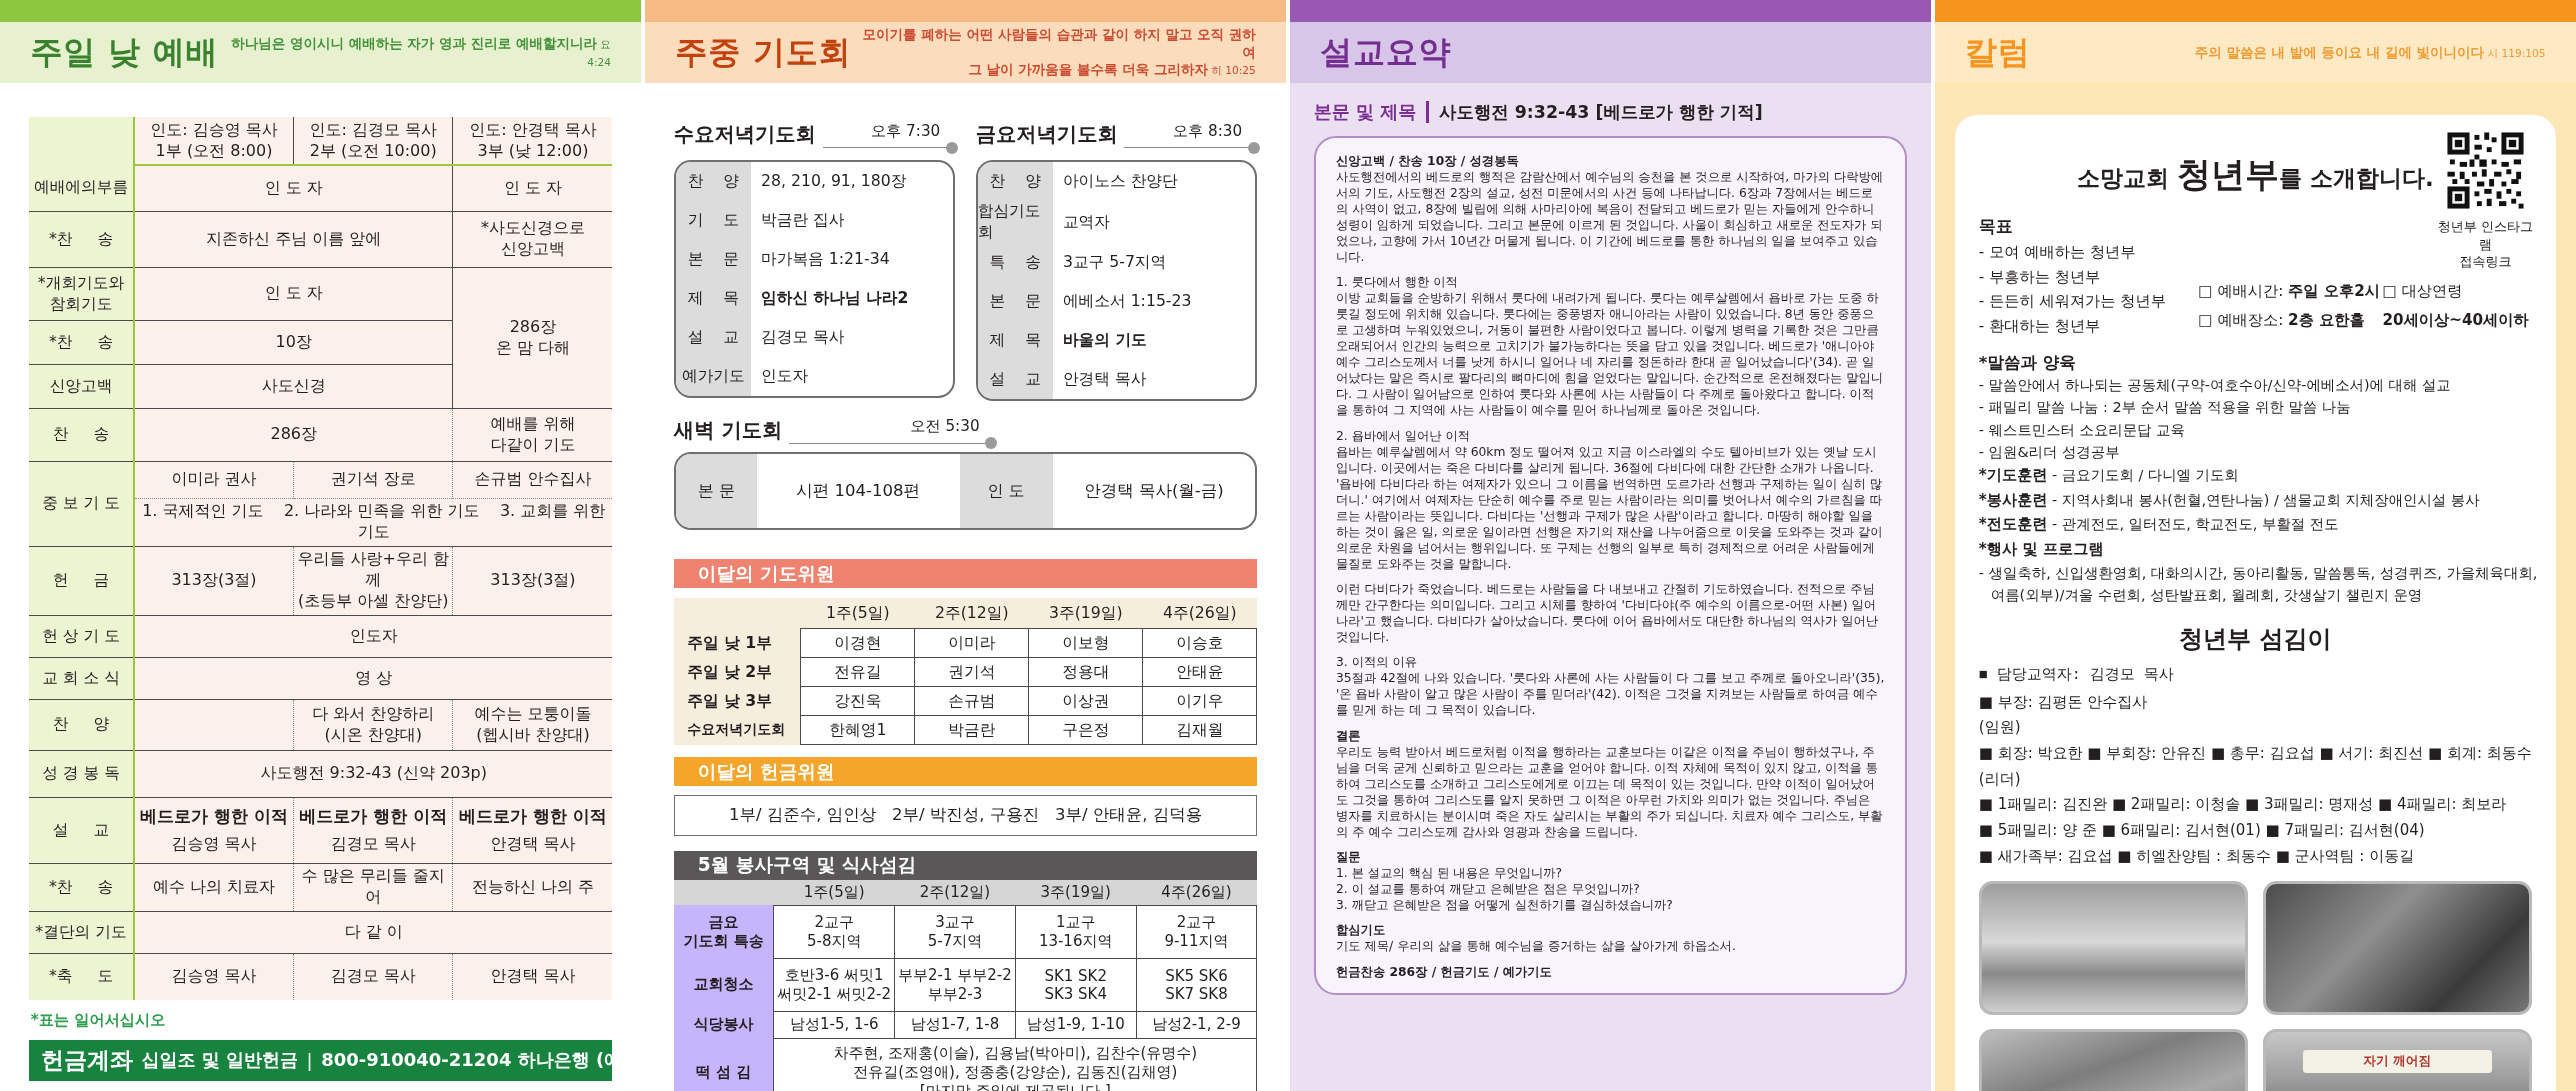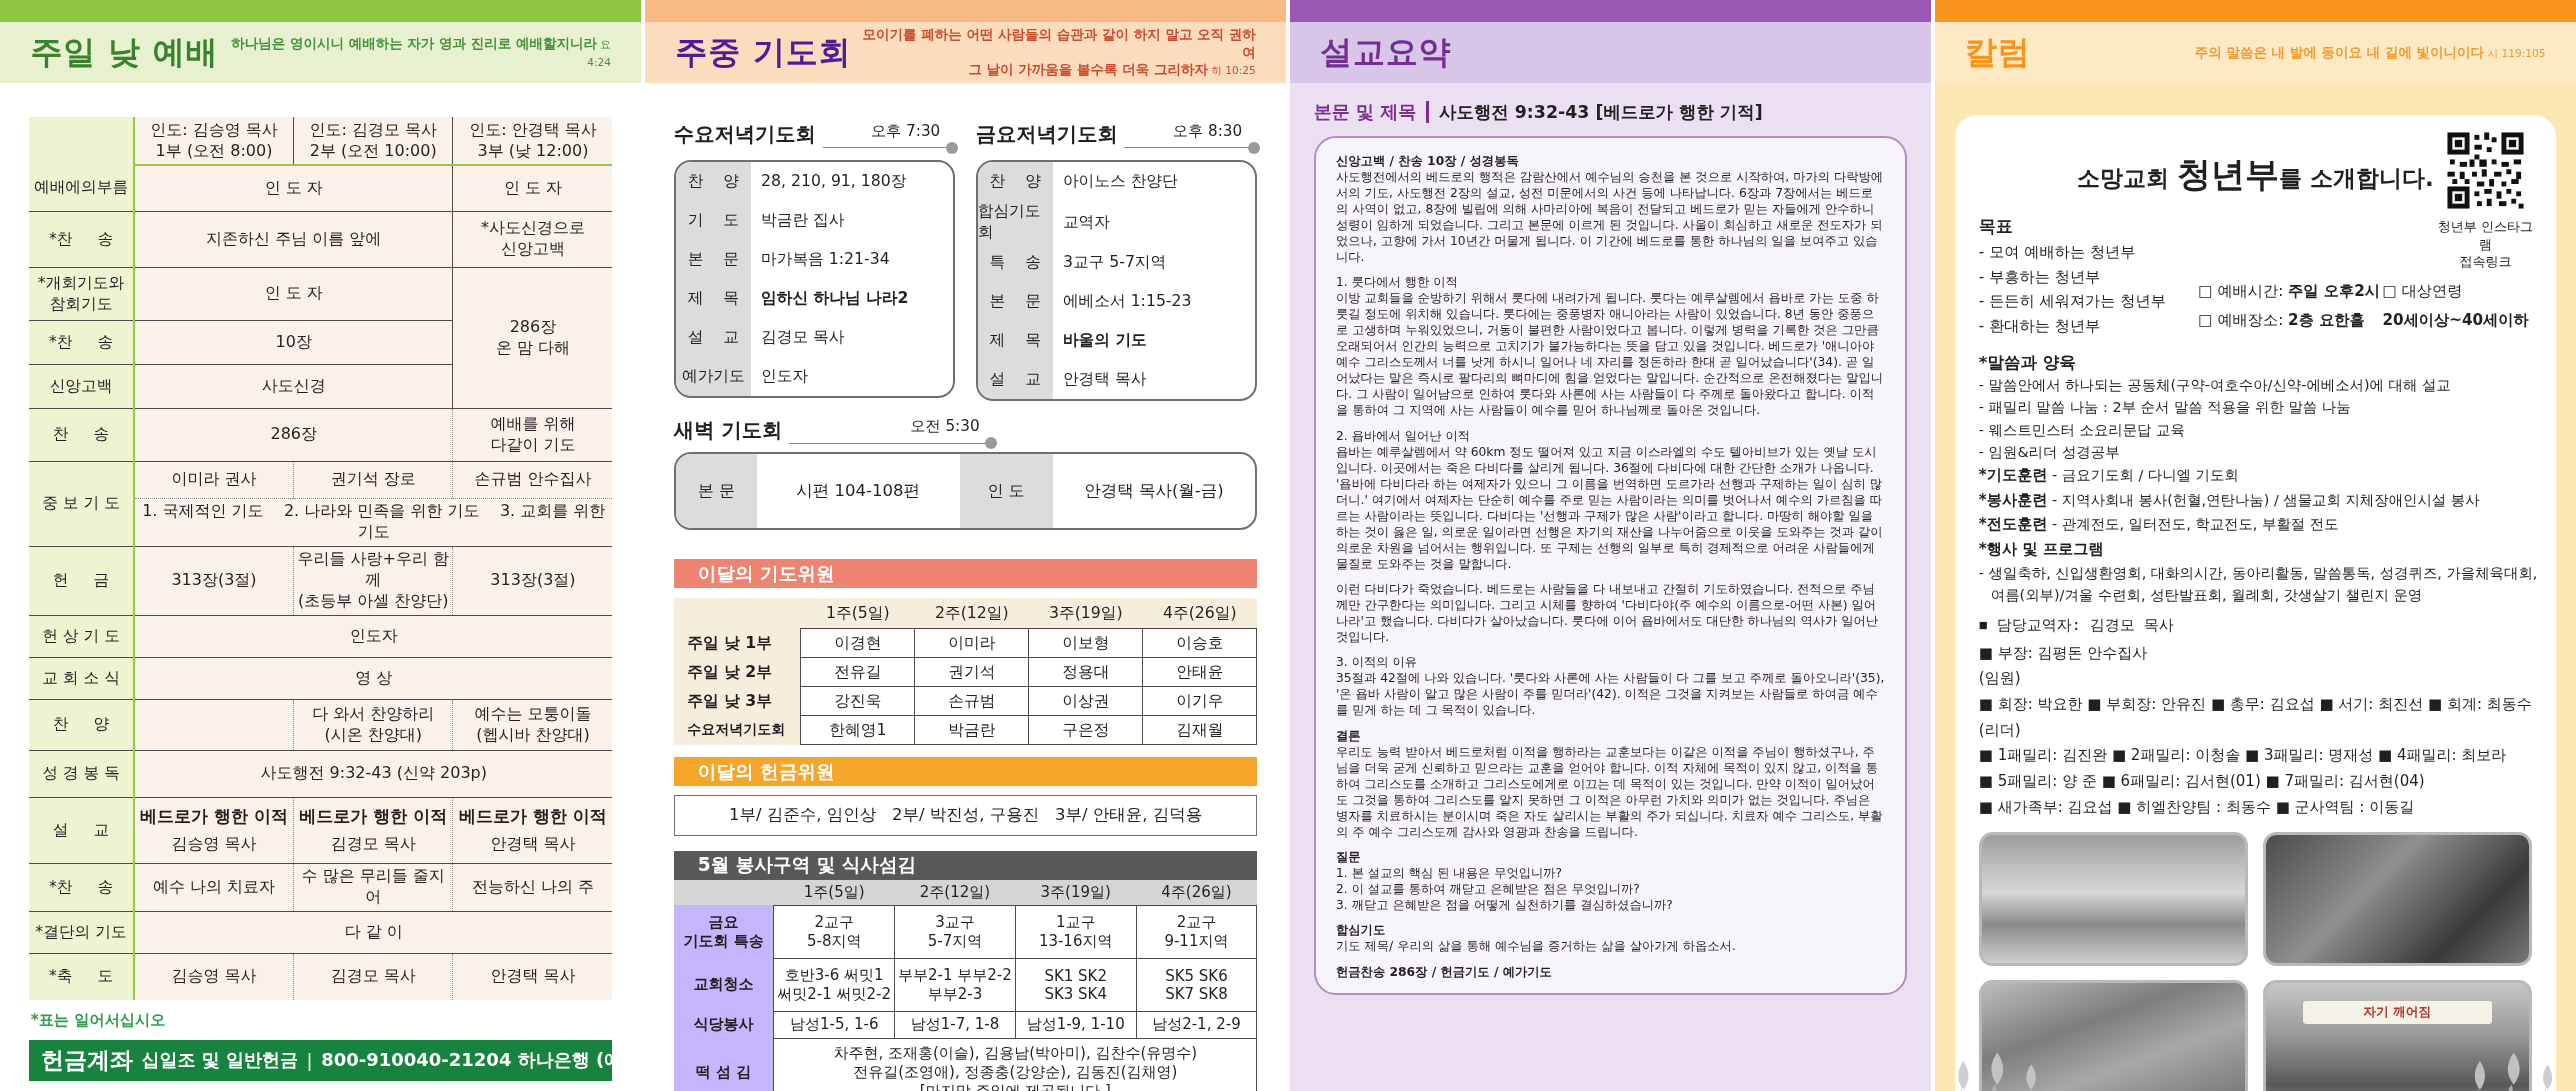--- a/index.html
+++ b/index.html
@@ -40,21 +40,21 @@
   #p1 .note { color:#2f9e4f; font-weight:bold; font-size:15.2px; margin:10.2px 1.7px 0; }
   #p1 .acct { margin-top:8.5px; background:#17833f; color:#fff; height:41px; display:flex; align-items:center; padding:0 12px; white-space:nowrap; }
   .acct .al { font-size:23px; font-weight:bold; margin-right:8.5px; }
   .acct .ad { font-size:18px; font-weight:bold; }
   .acct .as { margin:0 8.5px; font-size:18px; }
   .acct .an { font-size:18px; font-weight:bold; }
 
   
   #p2 .topbar { background:#f7ba85; }
   #p2 .band   { background:#fbdcbd; }
-  #p2 .band h1 { color:#4c1d95; }
+  #p2 .band h1 { color:#c2410c; }
   #p2 .verse { color:#cc4b30; }
   #p2 .pbody { background:#ffffff; flex:1; padding:0 29px; }
 
   .meet-row { display:flex; gap:20.3px; margin-top:36px; }
   .meet { flex:1; min-width:0; }
   .meet-h { display:flex; align-items:flex-end; height:29px; }
   .meet-h h3 { font-size:20.3px; font-weight:bold; white-space:nowrap; }
   .rule { flex:1; position:relative; border-bottom:1.7px solid #8a8a8a; height:25.4px; margin-left:6.8px; }
   .rule .time { position:absolute; right:15.2px; top:-1.7px; font-size:15.2px; }
   .rule .dot { position:absolute; right:-2.5px; bottom:-6.8px; width:12px; height:12px; border-radius:50%; background:#9a9a9a; }
@@ -626,20 +626,21 @@
         <div class="wi">- 웨스트민스터 소요리문답 교육</div>
         <div class="wi">- 임원&amp;리더 성경공부</div>
 
         <div class="trl"><span class="tl">*기도훈련</span><span> - 금요기도회 / 다니엘 기도회</span></div>
         <div class="trl"><span class="tl">*봉사훈련</span><span> - 지역사회내 봉사(헌혈,연탄나눔) / 샘물교회 지체장애인시설 봉사</span></div>
         <div class="trl"><span class="tl">*전도훈련</span><span> - 관계전도, 일터전도, 학교전도, 부활절 전도</span></div>
         <div class="trl"><span class="tl">*행사 및 프로그램</span></div>
         <div class="wi">- 생일축하, 신입생환영회, 대화의시간, 동아리활동, 말씀통독, 성경퀴즈, 가을체육대회,</div>
         <div class="wi ev2">여름(외부)/겨울 수련회, 성탄발표회, 월례회, 갓생살기 챌린지 운영</div>
 
+        <div class="serve-h">청년부 섬김이</div>
         <div class="sl first">■ 담당교역자: 김경모 목사</div>
         <div class="sl">■ 부장: 김평돈 안수집사</div>
         <div class="sl">(임원)</div>
         <div class="sl">■ 회장: 박요한 ■ 부회장: 안유진 ■ 총무: 김요섭 ■ 서기: 최진선 ■ 회계: 최동수</div>
         <div class="sl">(리더)</div>
         <div class="sl">■ 1패밀리: 김진완 ■ 2패밀리: 이청솔 ■ 3패밀리: 명재성 ■ 4패밀리: 최보라</div>
         <div class="sl">■ 5패밀리: 양  준 ■ 6패밀리: 김서현(01) ■ 7패밀리: 김서현(04)</div>
         <div class="sl">■ 새가족부: 김요섭 ■ 히엘찬양팀 : 최동수 ■ 군사역팀 : 이동길</div>
 
         <div class="pgrid">

